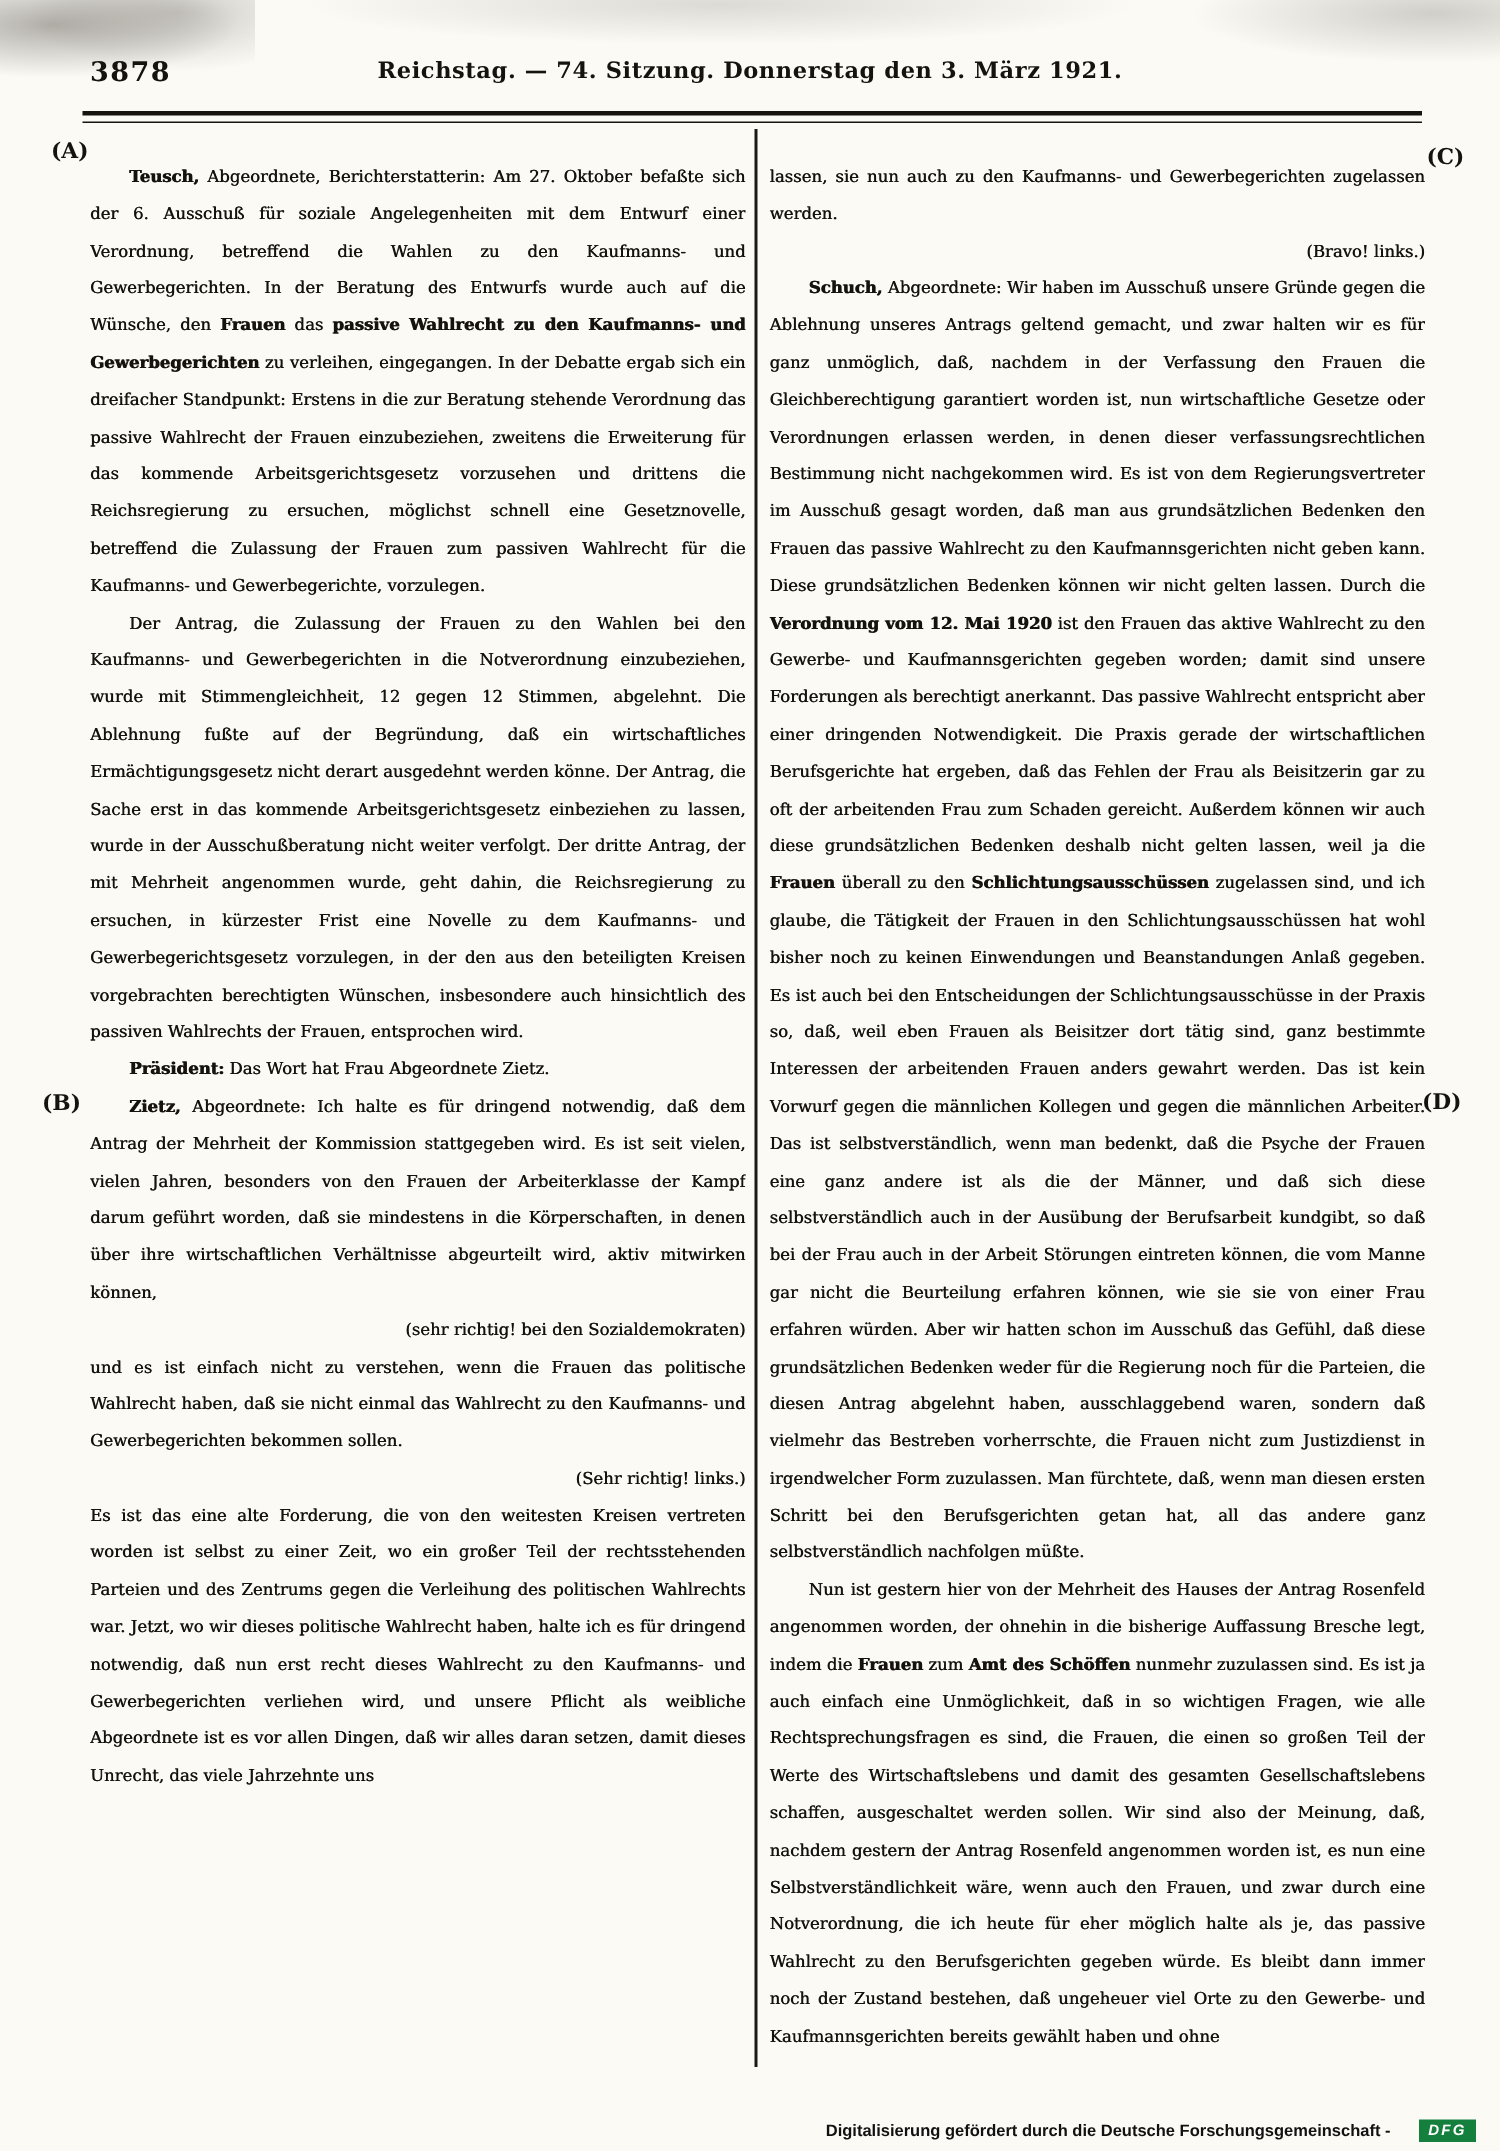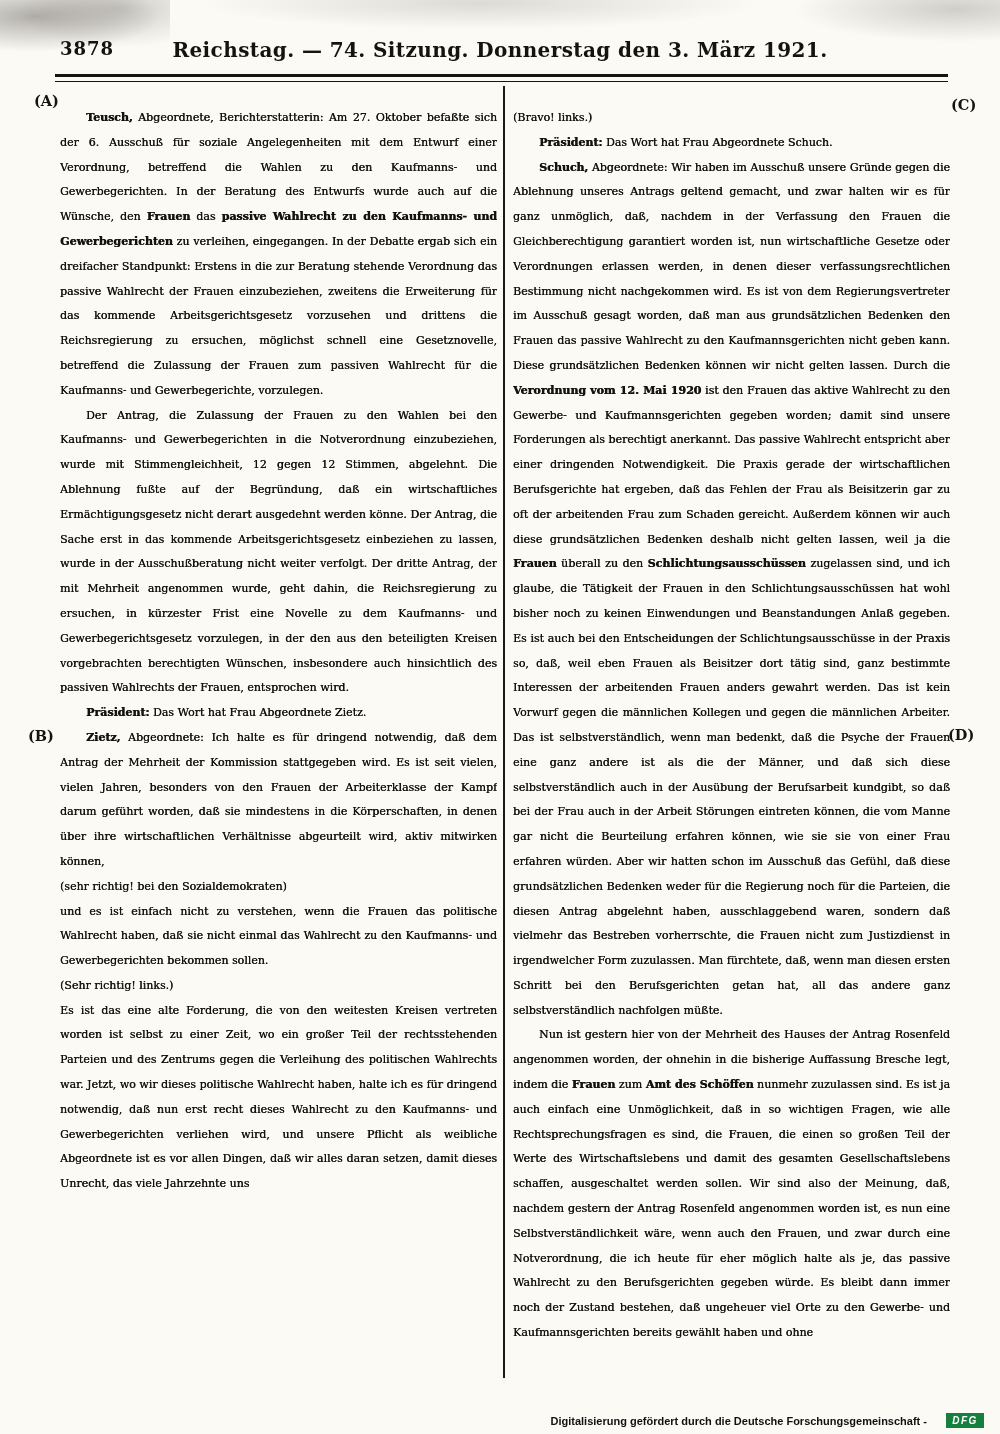--- a/index.html
+++ b/index.html
@@ -14,34 +14,34 @@
     background:
       radial-gradient(ellipse at 20% 30%, rgba(105,100,94,.5), rgba(105,100,94,0) 65%),
       radial-gradient(ellipse at 70% 15%, rgba(120,115,108,.35), rgba(120,115,108,0) 60%);}
   .noise.tm{left:200px;top:0;width:560px;height:30px;
     background:radial-gradient(ellipse at 50% 10%, rgba(110,106,100,.22), rgba(110,106,100,0) 70%);}
   .noise.tr{right:0;top:0;width:220px;height:45px;
     background:radial-gradient(ellipse at 80% 20%, rgba(110,106,100,.3), rgba(110,106,100,0) 65%);}
   
   .page-number{position:absolute; left:60px; top:38px; font-size:18px; font-weight:700; letter-spacing:1px;}
   .header-title{position:absolute; left:0; top:38px; width:100%; text-align:center;
-    font-size:20px; font-weight:700; letter-spacing:.4px;}
+    font-size:15px; font-weight:700; letter-spacing:.4px;}
   .header-rule{position:absolute; left:55px; top:74px; width:893px; height:4px;
     border-top:3.5px solid #17130f; border-bottom:1.5px solid #17130f;}
   
   .col{position:absolute; top:106px; width:437px; height:1296px; overflow:hidden;
     font-size:11px; line-height:24.8px; text-align:justify;
     text-shadow:.3px 0 0 currentColor;}
   .col.left{left:60px;}
   .col.right{left:513px;}
   .col-divider{position:absolute; left:503px; top:86px; width:1.5px; height:1292px; background:#1c1813;}
   .col p{margin:0;}
   .col p.para{text-indent:26px;}
   .col p.noindent{text-indent:0;}
-  .col p.center{text-align:left; text-indent:0;}
+  .col p.center{text-align:right; text-indent:0;}
   .col b{font-weight:700; text-shadow:.5px 0 0 currentColor;}
   
   .margin-mark{position:absolute; font-size:14.5px; font-weight:700;}
   .mark-a{left:34px; top:92px;}
   .mark-b{left:28px; top:727px;}
   .mark-c{left:951px; top:96px;}
   .mark-d{left:948px; top:726px;}
   
   .footer{position:absolute; right:16px; bottom:6px; display:flex; align-items:center; gap:19px;
     font-family:"Liberation Sans", sans-serif;}
@@ -73,22 +73,22 @@
       <p class="para"><span>Der Antrag, die Zulassung der Frauen zu den Wahlen bei den Kaufmanns- und Gewerbegerichten in die Notverordnung einzubeziehen, wurde mit Stimmengleichheit, 12 gegen 12 Stimmen, abgelehnt. Die Ablehnung fußte auf der Begründung, daß ein wirtschaftliches Ermächtigungsgesetz nicht derart ausgedehnt werden könne. Der Antrag, die Sache erst in das kommende Arbeitsgerichtsgesetz einbeziehen zu lassen, wurde in der Ausschußberatung nicht weiter verfolgt. Der dritte Antrag, der mit Mehrheit angenommen wurde, geht dahin, die Reichsregierung zu ersuchen, in kürzester Frist eine Novelle zu dem Kaufmanns- und Gewerbegerichtsgesetz vorzulegen, in der den aus den beteiligten Kreisen vorgebrachten berechtigten Wünschen, insbesondere auch hinsichtlich des passiven Wahlrechts der Frauen, entsprochen wird.</span></p>
       <p class="para"><b>Präsident:</b><span> Das Wort hat Frau Abgeordnete Zietz.</span></p>
       <p class="para"><b>Zietz,</b><span> Abgeordnete: Ich halte es für dringend notwendig, daß dem Antrag der Mehrheit der Kommission stattgegeben wird. Es ist seit vielen, vielen Jahren, besonders von den Frauen der Arbeiterklasse der Kampf darum geführt worden, daß sie mindestens in die Körperschaften, in denen über ihre wirtschaftlichen Verhältnisse abgeurteilt wird, aktiv mitwirken können,</span></p>
       <p class="center"><span>(sehr richtig! bei den Sozialdemokraten)</span></p>
       <p class="para noindent"><span>und es ist einfach nicht zu verstehen, wenn die Frauen das politische Wahlrecht haben, daß sie nicht einmal das Wahlrecht zu den Kaufmanns- und Gewerbegerichten bekommen sollen.</span></p>
       <p class="center"><span>(Sehr richtig! links.)</span></p>
       <p class="para noindent"><span>Es ist das eine alte Forderung, die von den weitesten Kreisen vertreten worden ist selbst zu einer Zeit, wo ein großer Teil der rechtsstehenden Parteien und des Zentrums gegen die Verleihung des politischen Wahlrechts war. Jetzt, wo wir dieses politische Wahlrecht haben, halte ich es für dringend notwendig, daß nun erst recht dieses Wahlrecht zu den Kaufmanns- und Gewerbegerichten verliehen wird, und unsere Pflicht als weibliche Abgeordnete ist es vor allen Dingen, daß wir alles daran setzen, damit dieses Unrecht, das viele Jahrzehnte uns </span></p>
     </div>
   <div class="col-divider"></div>
   <div class="col right">
+      <p class="para noindent"><span>lassen, sie nun auch zu den Kaufmanns- und Gewerbegerichten zugelassen werden.</span></p>
       <p class="center"><span>(Bravo! links.)</span></p>
-      <p class="para"><b>Präsident:</b><span> Das Wort hat Frau Abgeordnete Schuch.</span></p>
       <p class="para"><b>Schuch,</b><span> Abgeordnete: Wir haben im Ausschuß unsere Gründe gegen die Ablehnung unseres Antrags geltend gemacht, und zwar halten wir es für ganz unmöglich, daß, nachdem in der Verfassung den Frauen die Gleichberechtigung garantiert worden ist, nun wirtschaftliche Gesetze oder Verordnungen erlassen werden, in denen dieser verfassungsrechtlichen Bestimmung nicht nachgekommen wird. Es ist von dem Regierungsvertreter im Ausschuß gesagt worden, daß man aus grundsätzlichen Bedenken den Frauen das passive Wahlrecht zu den Kaufmannsgerichten nicht geben kann. Diese grundsätzlichen Bedenken können wir nicht gelten lassen. Durch die </span><b>Verordnung vom 12. Mai 1920</b><span> ist den Frauen das aktive Wahlrecht zu den Gewerbe- und Kaufmannsgerichten gegeben worden; damit sind unsere Forderungen als berechtigt anerkannt. Das passive Wahlrecht entspricht aber einer dringenden Notwendigkeit. Die Praxis gerade der wirtschaftlichen Berufsgerichte hat ergeben, daß das Fehlen der Frau als Beisitzerin gar zu oft der arbeitenden Frau zum Schaden gereicht. Außerdem können wir auch diese grundsätzlichen Bedenken deshalb nicht gelten lassen, weil ja die </span><b>Frauen</b><span> überall zu den </span><b>Schlichtungsausschüssen</b><span> zugelassen sind, und ich glaube, die Tätigkeit der Frauen in den Schlichtungsausschüssen hat wohl bisher noch zu keinen Einwendungen und Beanstandungen Anlaß gegeben. Es ist auch bei den Entscheidungen der Schlichtungsausschüsse in der Praxis so, daß, weil eben Frauen als Beisitzer dort tätig sind, ganz bestimmte Interessen der arbeitenden Frauen anders gewahrt werden. Das ist kein Vorwurf gegen die männlichen Kollegen und gegen die männlichen Arbeiter. Das ist selbstverständlich, wenn man bedenkt, daß die Psyche der Frauen eine ganz andere ist als die der Männer, und daß sich diese selbstverständlich auch in der Ausübung der Berufsarbeit kundgibt, so daß bei der Frau auch in der Arbeit Störungen eintreten können, die vom Manne gar nicht die Beurteilung erfahren können, wie sie sie von einer Frau erfahren würden. Aber wir hatten schon im Ausschuß das Gefühl, daß diese grundsätzlichen Bedenken weder für die Regierung noch für die Parteien, die diesen Antrag abgelehnt haben, ausschlaggebend waren, sondern daß vielmehr das Bestreben vorherrschte, die Frauen nicht zum Justizdienst in irgendwelcher Form zuzulassen. Man fürchtete, daß, wenn man diesen ersten Schritt bei den Berufsgerichten getan hat, all das andere ganz selbstverständlich nachfolgen müßte.</span></p>
       <p class="para"><span>Nun ist gestern hier von der Mehrheit des Hauses der Antrag Rosenfeld angenommen worden, der ohnehin in die bisherige Auffassung Bresche legt, indem die </span><b>Frauen</b><span> zum </span><b>Amt des Schöffen</b><span> nunmehr zuzulassen sind. Es ist ja auch einfach eine Unmöglichkeit, daß in so wichtigen Fragen, wie alle Rechtsprechungsfragen es sind, die Frauen, die einen so großen Teil der Werte des Wirtschaftslebens und damit des gesamten Gesellschaftslebens schaffen, ausgeschaltet werden sollen. Wir sind also der Meinung, daß, nachdem gestern der Antrag Rosenfeld angenommen worden ist, es nun eine Selbstverständlichkeit wäre, wenn auch den Frauen, und zwar durch eine Notverordnung, die ich heute für eher möglich halte als je, das passive Wahlrecht zu den Berufsgerichten gegeben würde. Es bleibt dann immer noch der Zustand bestehen, daß ungeheuer viel Orte zu den Gewerbe- und Kaufmannsgerichten bereits gewählt haben und ohne </span></p>
     </div>
 
   <div class="footer">
     <span class="credit">Digitalisierung gefördert durch die Deutsche Forschungsgemeinschaft -</span>
     <span class="dfg-logo" style="background: #15803d;">DFG</span>
   </div>
 
 </div>

